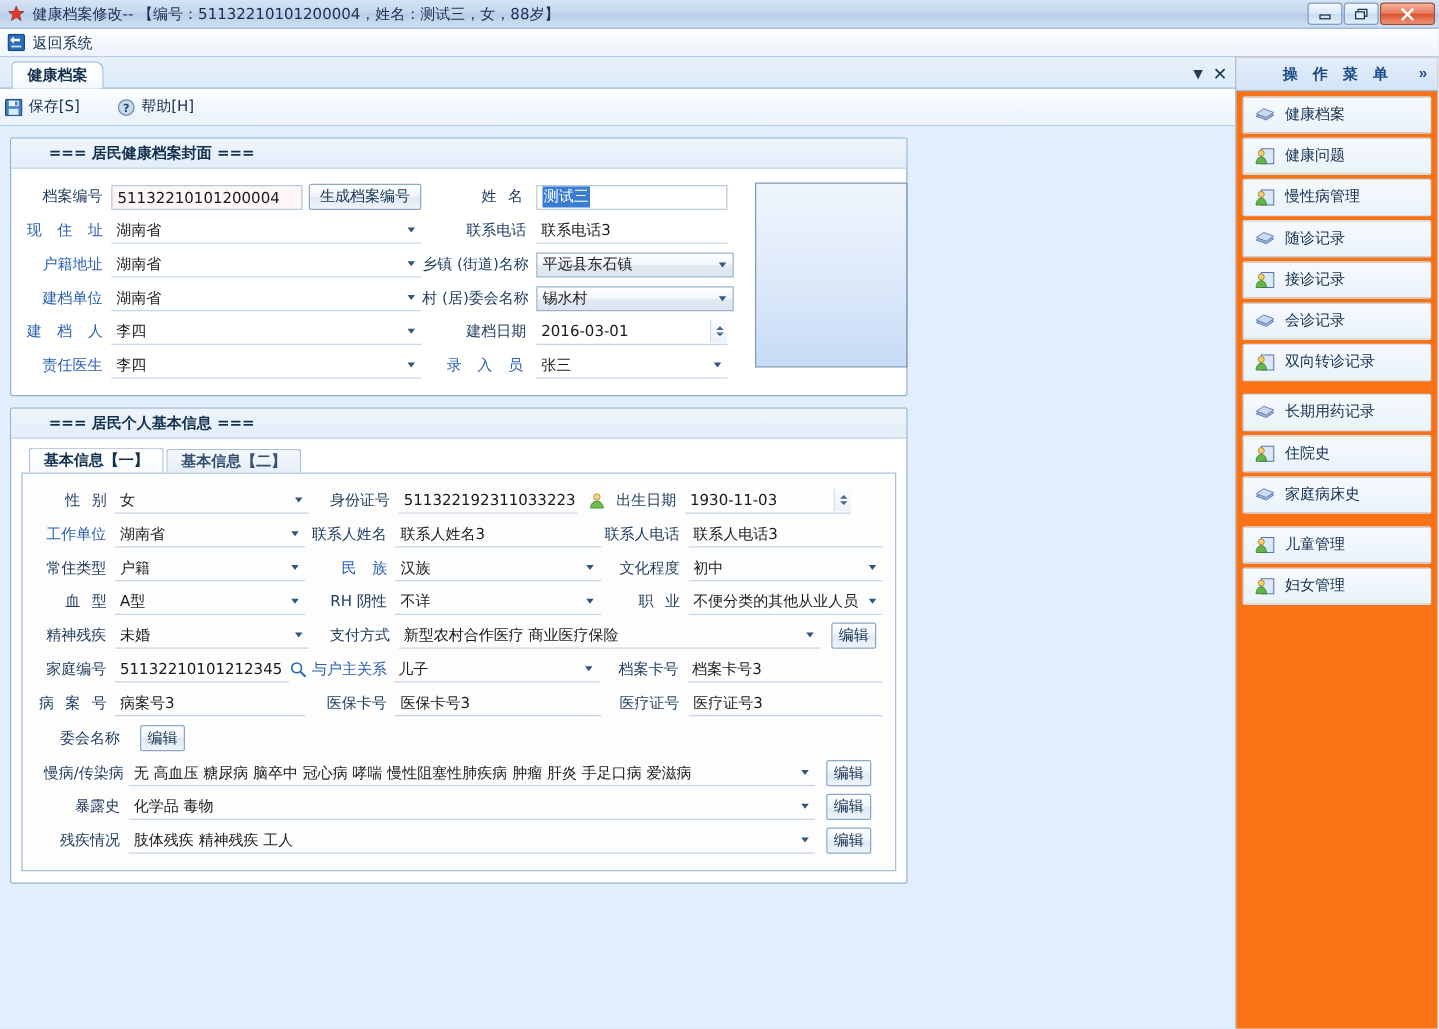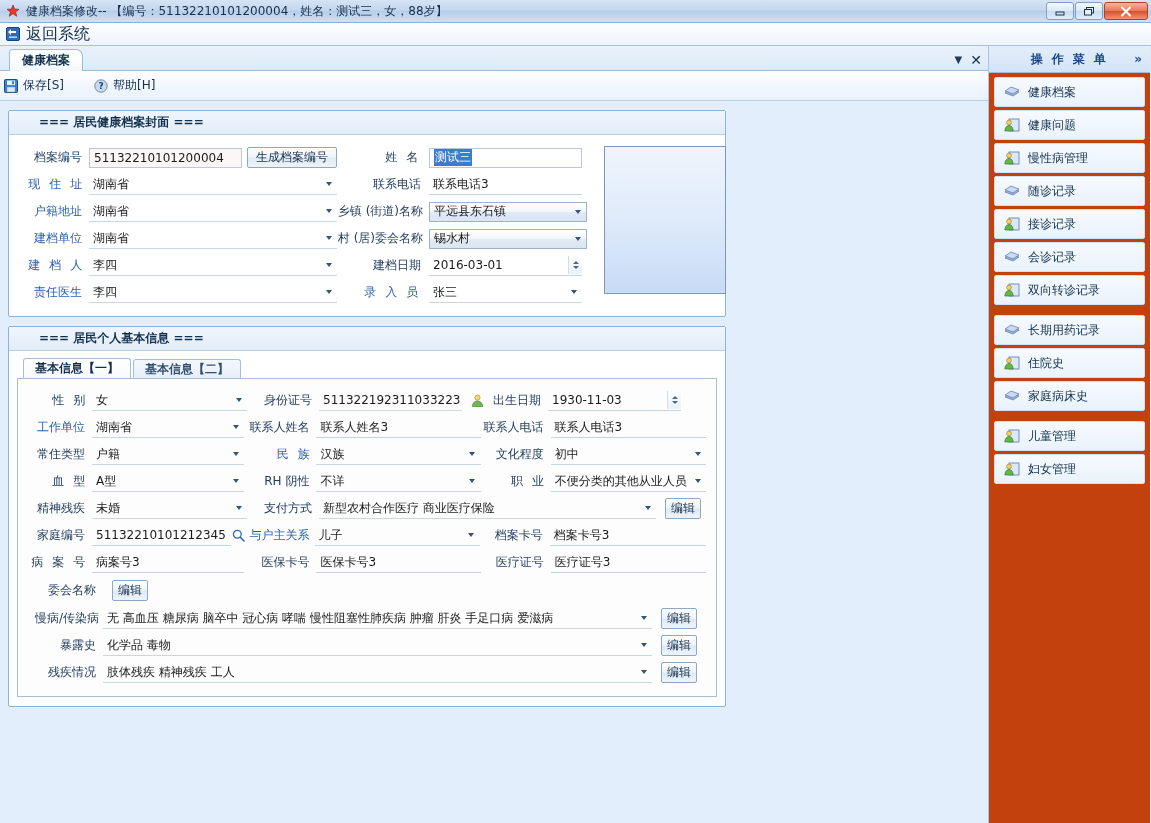--- a/index.html
+++ b/index.html
@@ -41,35 +41,35 @@
   }
   .wbtn svg{display:block}
 
   
   .returnbar{
     height:23px;width:100%;
     background:linear-gradient(to bottom,#fdfdfe 0%,#eef4fb 100%);
     border-bottom:1px solid #a9c3de;
     display:flex;align-items:center;padding-left:6px;gap:5px;
   }
-  .returnbar .lbl{font-size:16px;color:#17324f}
+  .returnbar .lbl{font-size:12px;color:#17324f}
 
   
   .body-wrap{display:flex;height:777px;width:100%;}
   .left-pane{
     width:989px;height:100%;
     background:linear-gradient(to bottom,#eaf2fb 0%,#e2eefb 8%,#e2eefb 100%);
     border-right:1px solid #a8c4e0;
     display:flex;flex-direction:column;
     position:relative;
   }
   .right-pane{
     width:161px;height:100%;
-    background:#c2410c;
-    display:flex;flex-direction:column;
+    background:#f97316;
+    display:flex;flex-direction:column;font-family:Liberation Mono, monospace;
   }
 
   
   .tabstrip{
     height:25px;position:relative;
     background:linear-gradient(to bottom,#e9f1fa 0%,#dcebf9 100%);
     border-bottom:1px solid #9dbdd9;
     display:flex;align-items:flex-end;padding-left:9px;
   }
   .tabitem{
@@ -112,21 +112,21 @@
     font-size:12px;font-weight:bold;color:#12304e;
   }
   .panel-body{padding:9px 10px 10px 10px;}
 
   
   .row{display:flex;align-items:center;height:27px;}
   .lab{
     font-size:12px;color:#1e3a5c;text-align:right;
     flex:none;padding-right:7px;white-space:nowrap;
   }
-  .lab.blue{color:#2a5fb0;}
+  .lab.blue{color:#2a5fb0;font-family:Liberation Mono, monospace;}
   .lab.spread{letter-spacing:0.22em;padding-right:4px;}
 
   .fld{
     height:20px;border:1px solid #b9c9d9;background:#ffffff;
     display:flex;align-items:center;padding:0 4px;
     font-size:12px;color:#1a1a1a;position:relative;overflow:hidden;
     white-space:nowrap;
   }
   .fld.ro{background:#fdfbfb;}
   .fld.pinkish{background:#fdf6f6;}

